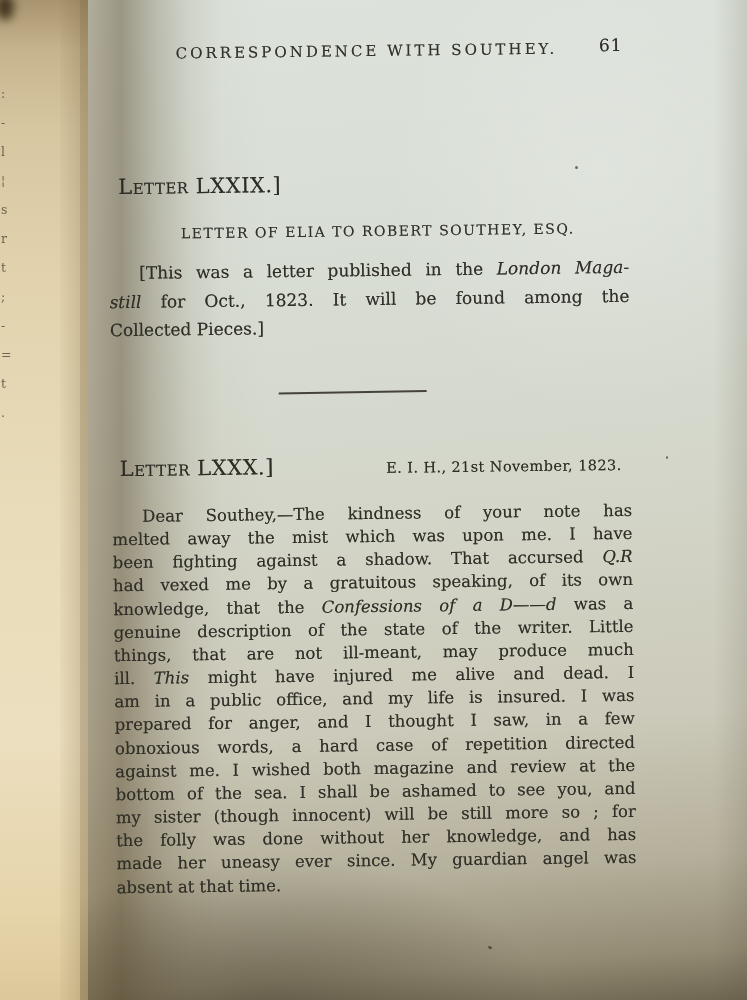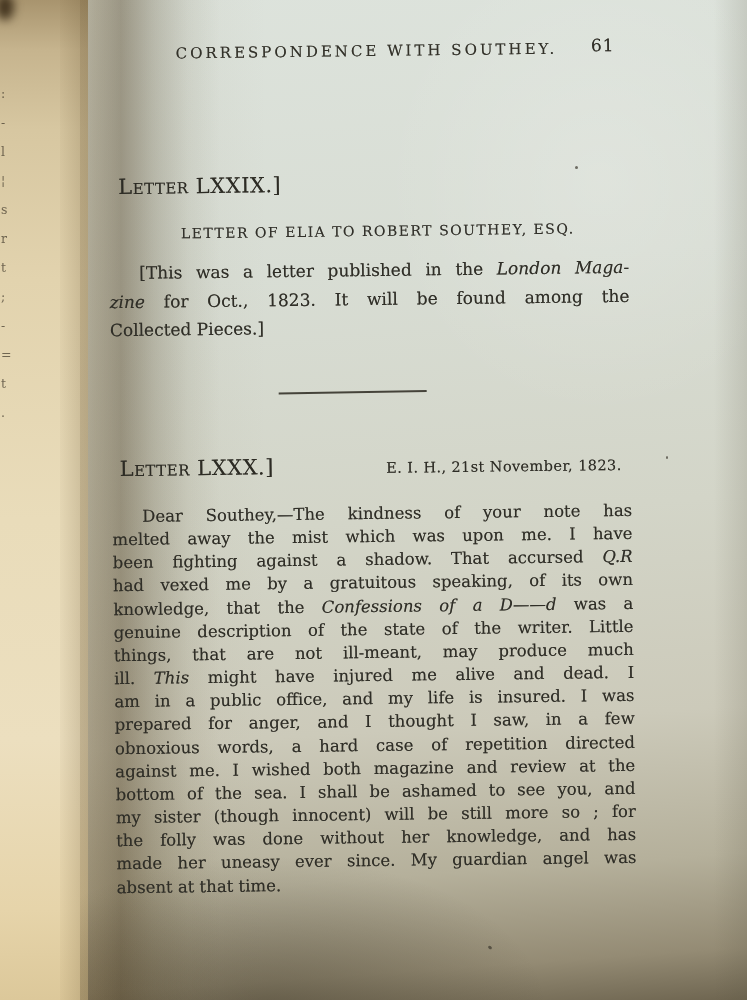--- a/index.html
+++ b/index.html
@@ -49,21 +49,21 @@
   .ink {
     position:absolute; left:0; top:0; width:747px; height:1000px;
     transform:rotate(-0.7deg); transform-origin:373px 500px;
   }
   .textcol { position:absolute; left:112px; top:0; width:520px; height:1000px;
     text-shadow:0 0 0.6px rgba(52,50,42,0.55); }
   .running-head {
     position:absolute; top:42px; left:0; width:100%;
     text-align:center; font-size:15px; letter-spacing:3px; color:#33322a;
   }
-  .pageno { position:absolute; top:38px; right:12px; font-size:17px; letter-spacing:1px; }
+  .pageno { position:absolute; top:38px; right:4px; font-size:17px; letter-spacing:1px; }
   .letter-head { font-variant:small-caps; font-size:21px; letter-spacing:0.5px; color:#2c2b24; }
   .l79-head { position:absolute; top:172px; left:10px; }
   .l79-sub {
     position:absolute; top:223px; left:0; width:100%; text-align:center;
     text-indent:18px; font-size:14px; letter-spacing:1.5px; color:#31302a;
   }
   .note { position:absolute; top:256px; left:0; width:100%; font-size:17px; line-height:28.5px; }
   .rule { position:absolute; top:391px; left:168px; width:148px; height:2px;
     background:#45433a; transform:rotate(-0.3deg); }
   .l80-row {
@@ -112,21 +112,21 @@
     <div class="textcol">
 
       <div class="running-head">CORRESPONDENCE WITH SOUTHEY.</div>
       <div class="pageno">61</div>
 
       <div class="letter-head l79-head">Letter LXXIX.]</div>
       <div class="l79-sub">LETTER OF ELIA TO ROBERT SOUTHEY, ESQ.</div>
 
       <div class="note">
           <div class="tline indent"><span>[This was a letter published in the </span><span class="it">London Maga-</span></div>
-          <div class="tline"><span class="it">zine</span><span> for Oct., 1823.  It will be found among the</span></div>
+          <div class="tline"><span class="it">still</span><span> for Oct., 1823.  It will be found among the</span></div>
           <div class="tline last"><span>Collected Pieces.]</span></div>
         </div>
 
       <div class="rule"></div>
 
       <div class="l80-row">
         <span class="letter-head l80-head">Letter LXXX.]</span>
         <span class="l80-date">E. I. H., 21st November, 1823.</span>
       </div>
 

